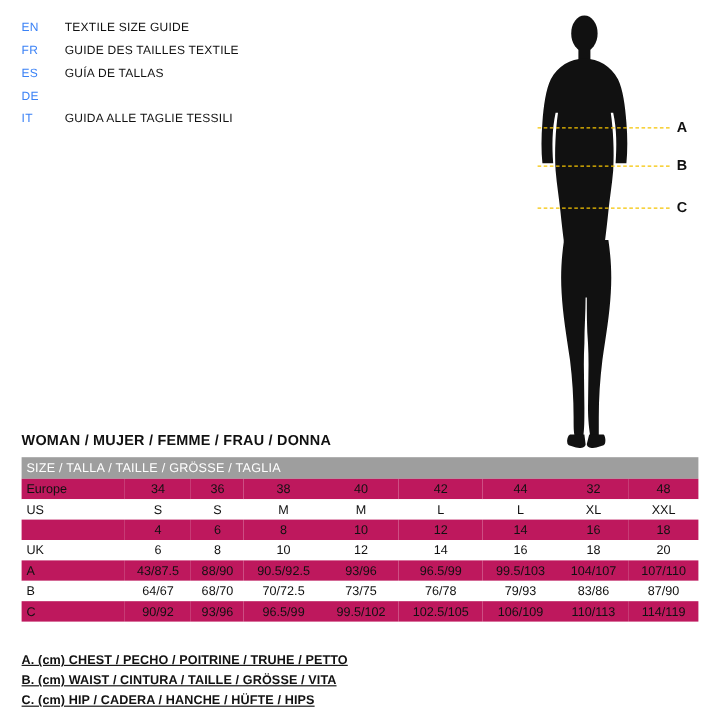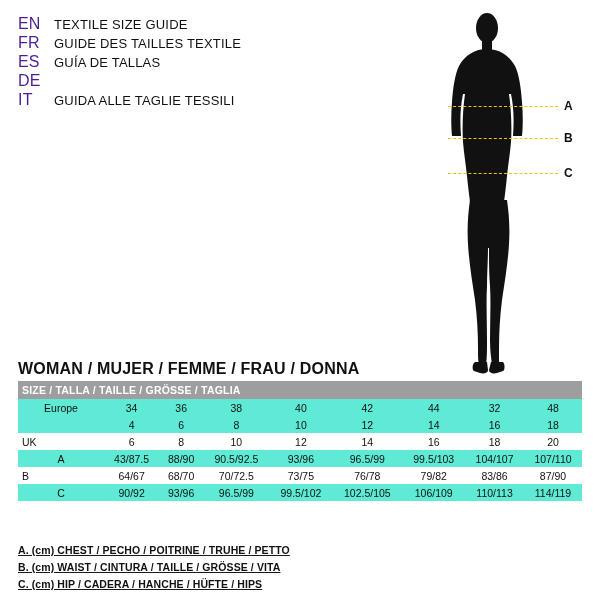--- a/index.html
+++ b/index.html
@@ -29,26 +29,26 @@
     width: 300px;
   }
   .title-row {
     display: flex;
     align-items: baseline;
     height: 19px;
     line-height: 19px;
   }
   .lang-code {
     width: 36px;
-    font-size: 16px;
+    font-size: 10px;
     letter-spacing: 0.2px;
-    color: #4c1d95;
+    color: #3b82f6;
   }
   .lang-text {
-    font-size: 13px;
+    font-size: 10px;
     letter-spacing: 0.2px;
     color: #111;
   }
 
   
   .figure-wrap {
     position: absolute;
     left: 400px;
     top: 8px;
     width: 190px;
@@ -71,21 +71,21 @@
     font-size: 12px;
     font-weight: bold;
     color: #111;
   }
 
   
   .gender-head {
     position: absolute;
     left: 18px;
     top: 360px;
-    font-size: 16px;
+    font-size: 12px;
     font-weight: bold;
     letter-spacing: 0.2px;
     color: #111;
   }
   table.sizes {
     position: absolute;
     left: 18px;
     top: 381px;
     width: 564px;
     border-collapse: collapse;
@@ -93,28 +93,27 @@
     color: #111;
   }
   table.sizes td {
     height: 17px;
     padding: 0 4px;
     white-space: nowrap;
   }
   table.sizes tr.header td {
     background: #9e9e9e;
     color: #ffffff;
-    font-weight: bold;
+    font-weight: normal;
     font-size: 10.5px;
     letter-spacing: 0.2px;
     height: 18px;
   }
   table.sizes tr.shaded td {
-    background: #5eead4;
-    text-align: center;
+    background: #be185d;
   }
   table.sizes tr.plain td {
     background: #ffffff;
   }
   td.rowlabel {
     text-align: left;
     width: 78px;
     padding-left: 4px;
   }
   td.cell {
@@ -241,20 +240,31 @@
         <td class="cell">34</td>
         <td class="cell">36</td>
         <td class="cell">38</td>
         <td class="cell">40</td>
         <td class="cell">42</td>
         <td class="cell">44</td>
         <td class="cell">32</td>
         <td class="cell">48</td>
       </tr>
 
+      <tr class="plain">
+        <td class="rowlabel">US</td>
+        <td class="cell">S</td>
+        <td class="cell">S</td>
+        <td class="cell">M</td>
+        <td class="cell">M</td>
+        <td class="cell">L</td>
+        <td class="cell">L</td>
+        <td class="cell">XL</td>
+        <td class="cell">XXL</td>
+      </tr>
 
       <tr class="shaded">
         <td class="rowlabel"></td>
         <td class="cell">4</td>
         <td class="cell">6</td>
         <td class="cell">8</td>
         <td class="cell">10</td>
         <td class="cell">12</td>
         <td class="cell">14</td>
         <td class="cell">16</td>
@@ -285,21 +295,21 @@
         <td class="cell">107/110</td>
       </tr>
 
       <tr class="plain">
         <td class="rowlabel">B</td>
         <td class="cell">64/67</td>
         <td class="cell">68/70</td>
         <td class="cell">70/72.5</td>
         <td class="cell">73/75</td>
         <td class="cell">76/78</td>
-        <td class="cell">79/82</td>
+        <td class="cell">79/93</td>
         <td class="cell">83/86</td>
         <td class="cell">87/90</td>
       </tr>
 
       <tr class="shaded">
         <td class="rowlabel">C</td>
         <td class="cell">90/92</td>
         <td class="cell">93/96</td>
         <td class="cell">96.5/99</td>
         <td class="cell">99.5/102</td>

